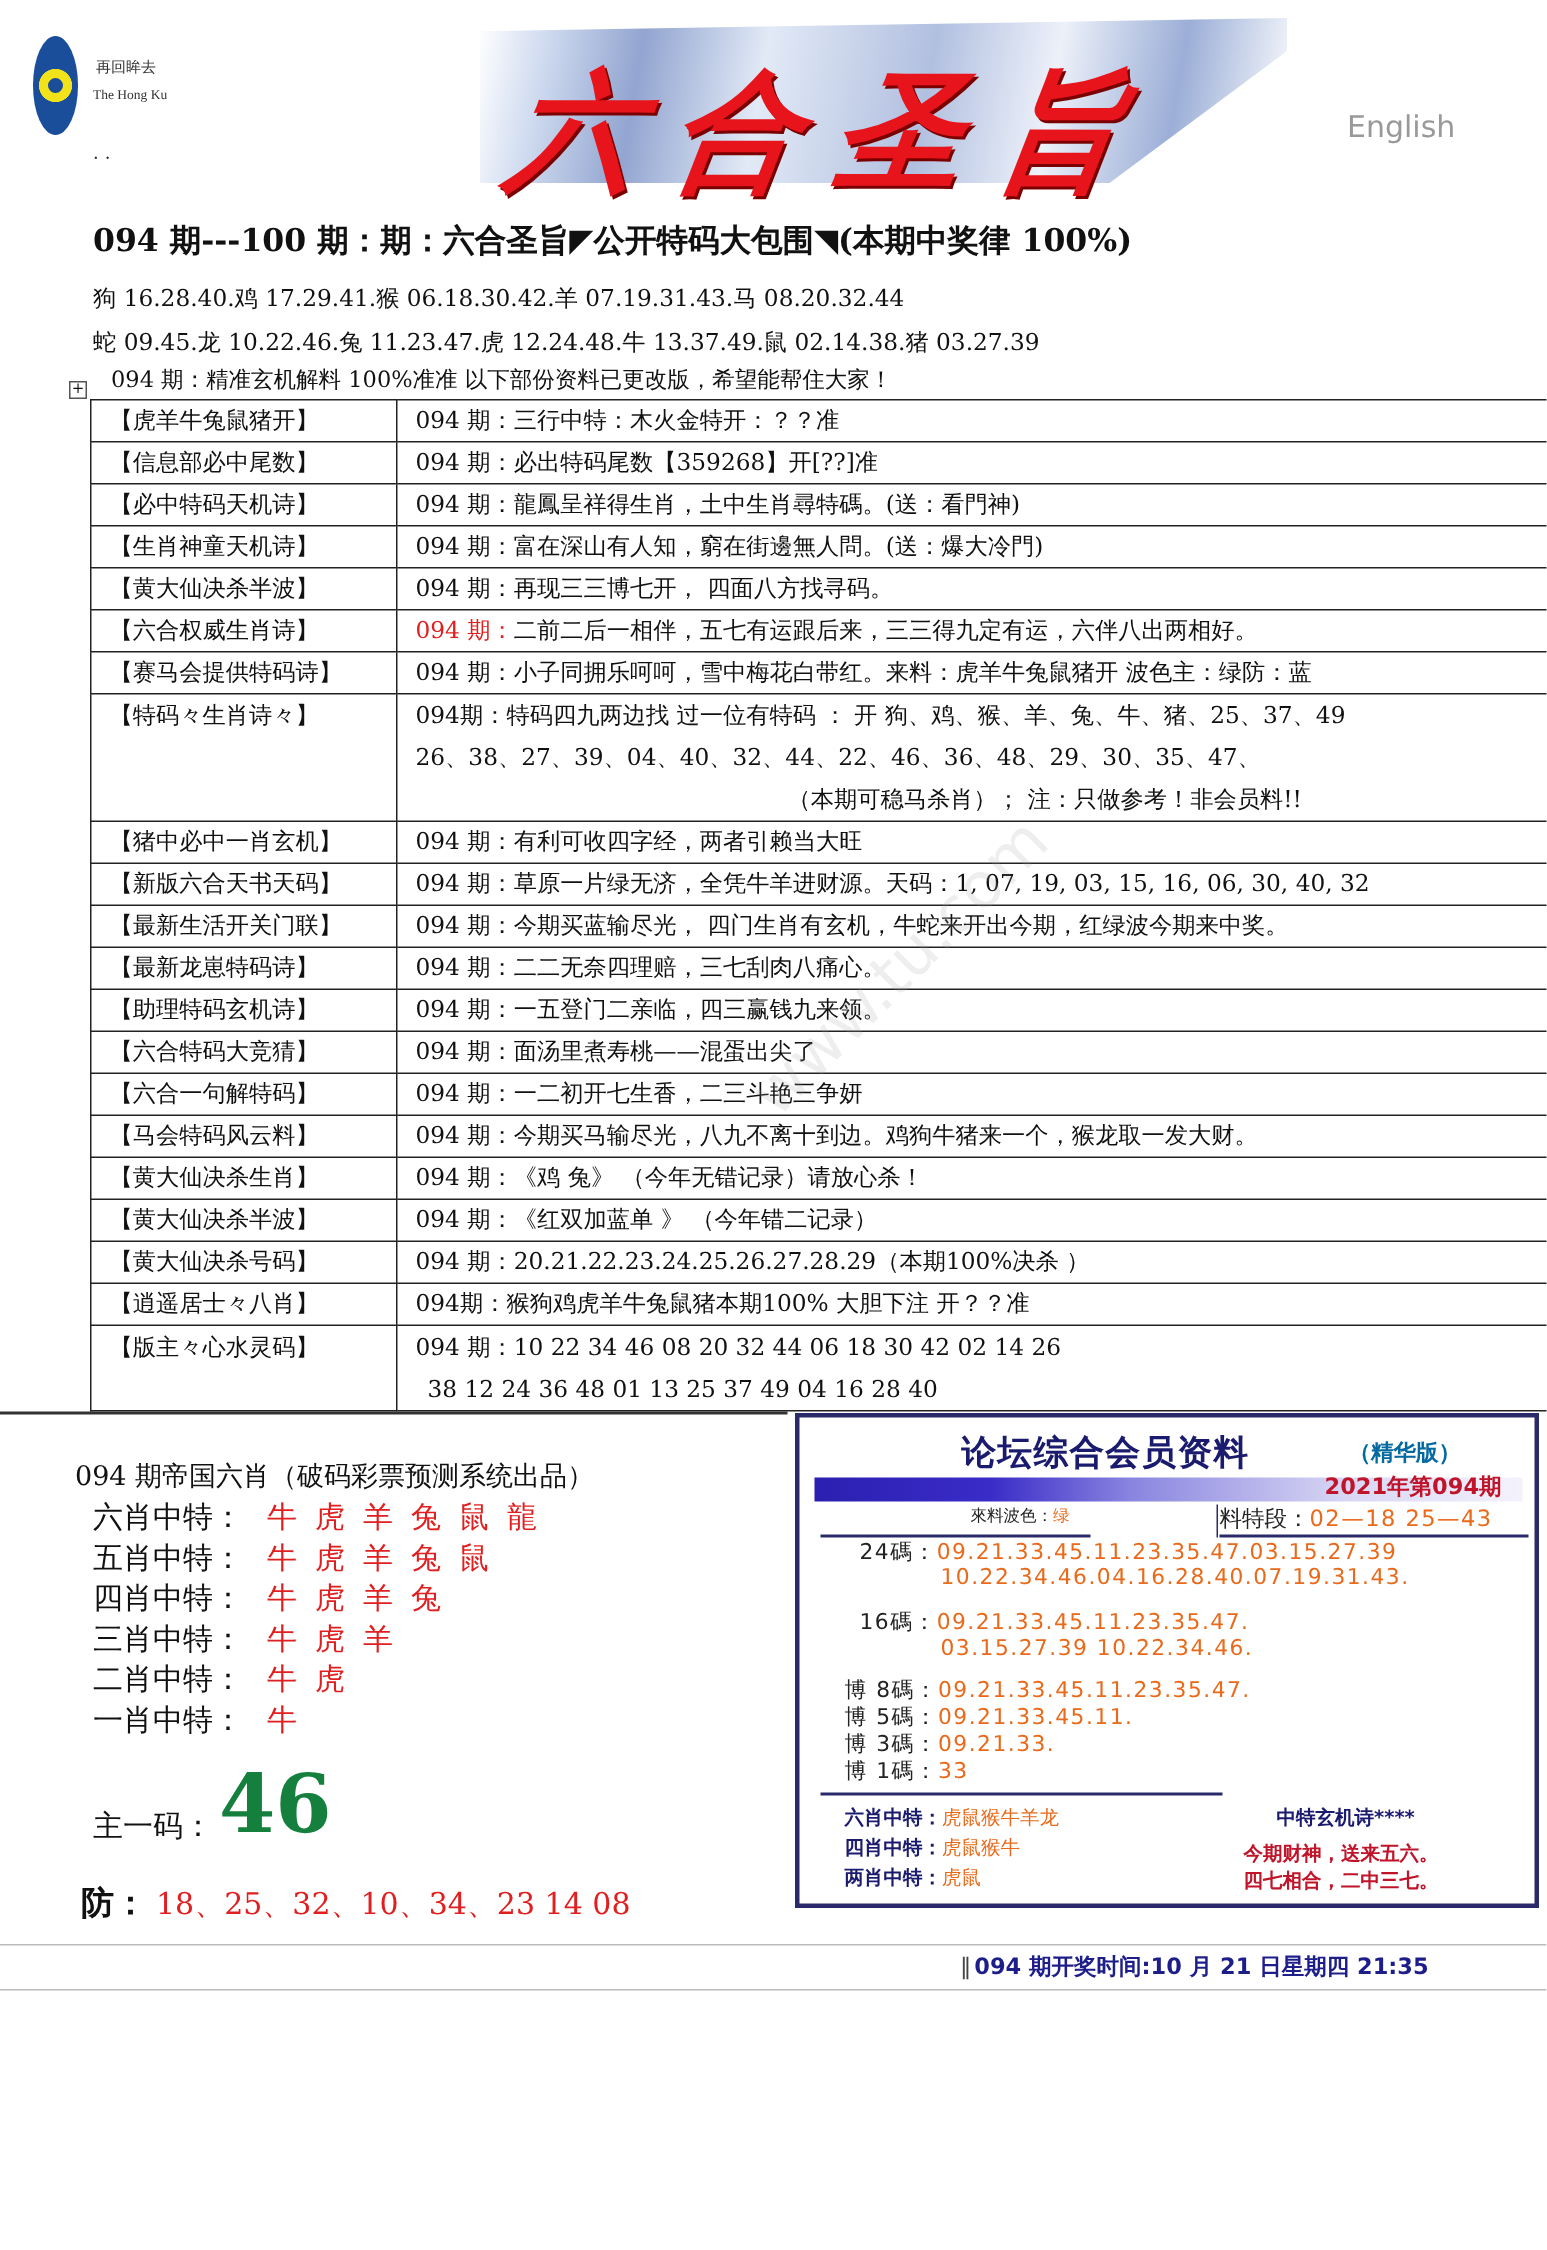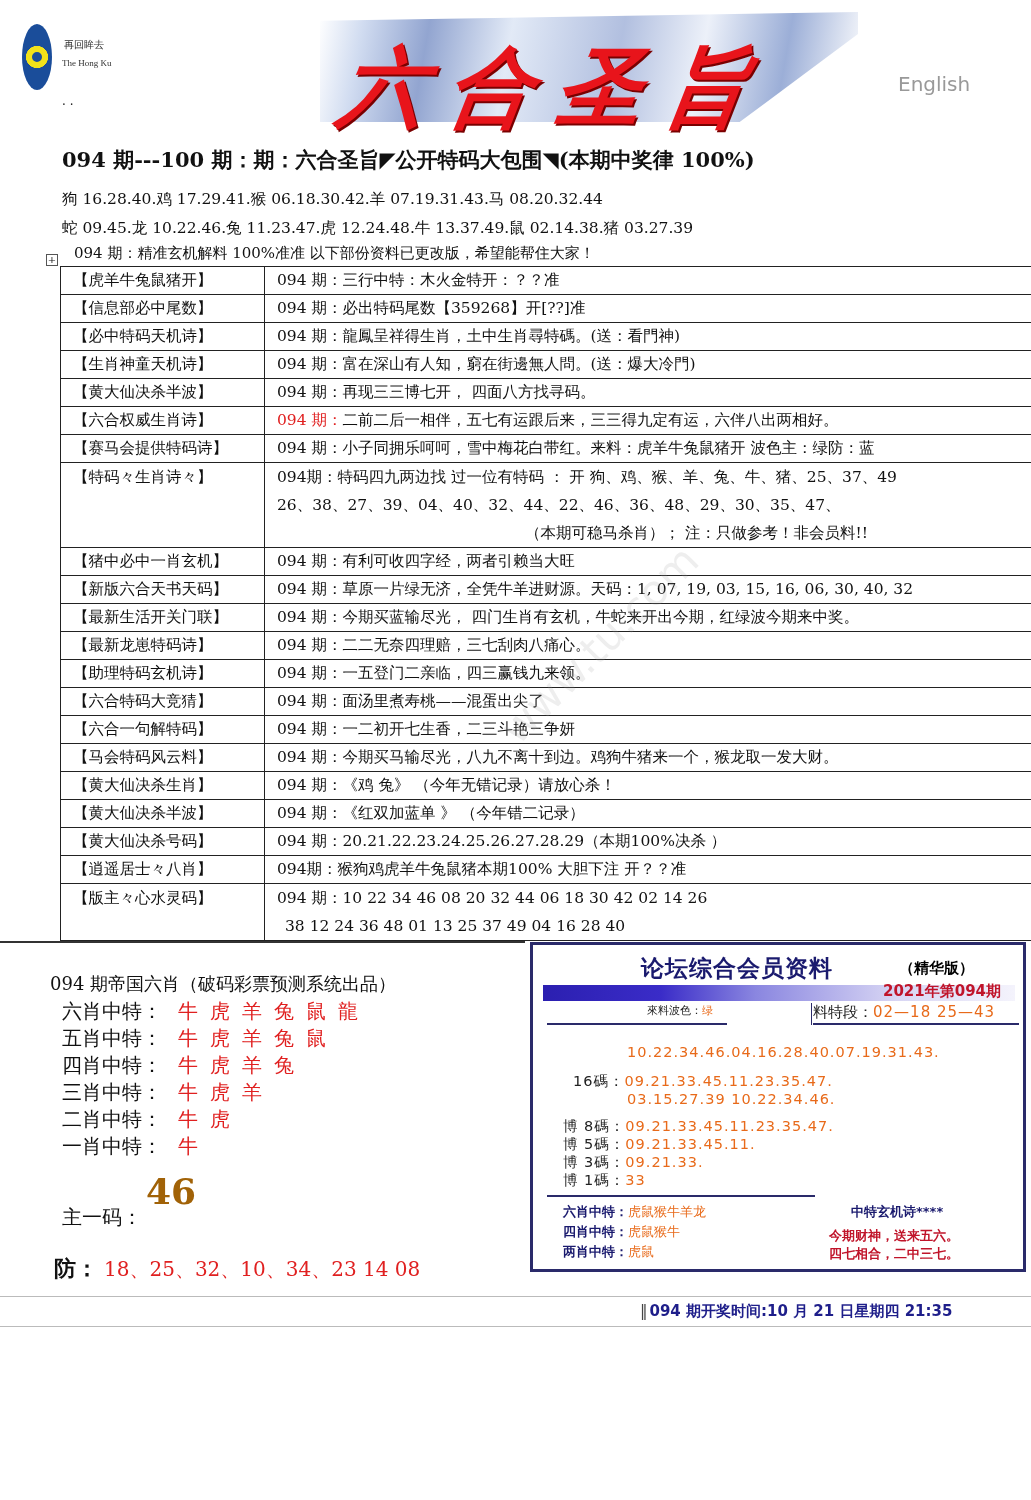--- a/index.html
+++ b/index.html
@@ -40,30 +40,30 @@
   .center-line { padding-left: 248px; }
   #tbl td.lbl.multi-lbl { padding-top: 4px; }
   #line-div { left: 0; top: 941px; width: 525px; height: 0; border-top: 2px solid #333; }
 
   
   #bl-title { left: 50px; top: 972px; font-size: 18px; white-space: nowrap; }
   .xiao-row { left: 62px; font-size: 20px; white-space: nowrap; }
   .xiao-row .xl { color: #111; }
   .xiao-row .xv { color: #e02020; letter-spacing: 12px; margin-left: 16px; }
   #main-label { left: 62px; top: 1204px; font-size: 20px; }
-  #main-code { left: 146px; top: 1170px; font-size: 36px; font-weight: bold; color: #a16207; }
+  #main-code { left: 146px; top: 1170px; font-size: 54px; font-weight: bold; color: #15803d; }
   #fang { left: 54px; top: 1254px; font-size: 22px; white-space: nowrap; }
   #fang .fl { font-weight: bold; }
   #fang .fv { color: #e02020; font-size: 20px; margin-left: 6px; }
 
   
   #member { left: 530px; top: 942px; width: 496px; height: 330px; border: 3px solid #2a2a6a; background: #fff;
             font-family: "DejaVu Sans", "Liberation Sans", sans-serif; }
   #m-title { position:absolute; left: 108px; top: 8px; font-size: 23px; font-weight: bold; color: #1a1a6e; letter-spacing: 1px; white-space: nowrap; }
-  #m-tag { position:absolute; left: 366px; top: 14px; font-size: 15px; font-weight: bold; color: #000000; white-space: nowrap; }
+  #m-tag { position:absolute; left: 366px; top: 14px; font-size: 15px; font-weight: bold; color: #0369a1; white-space: nowrap; }
   #m-bar { position:absolute; left: 10px; top: 40px; width: 472px; height: 16px;
            background: linear-gradient(90deg, #2b1fb0 0%, #3a2cc8 25%, #8a86e0 45%, #d8d6f4 75%, #f4f3fc 100%); }
   #m-year { position:absolute; left: 350px; top: 37px; font-size: 15px; font-weight: bold; color: #c0142a; white-space: nowrap; }
   #m-wave { position:absolute; left: 82px; top: 58px; font-size: 11px; color: #222; white-space: nowrap; margin-left: 32px; }
   #m-wave .v { color: #e86a1a; }
   #m-seg { position:absolute; left: 280px; top: 58px; font-size: 15px; color: #222; white-space: nowrap; }
   #m-seg .v { color: #e86a1a; letter-spacing: 1px; }
   #m-hline1 { position:absolute; left: 14px; top: 78px; width: 180px; border-top: 2px solid #2a2a6a; }
   #m-hline2 { position:absolute; left: 280px; top: 78px; width: 206px; border-top: 2px solid #2a2a6a; }
   #m-vline { position:absolute; left: 278px; top: 58px; height: 22px; border-left: 1px solid #2a2a6a; }
@@ -217,20 +217,21 @@
   <div id="m-title">论坛综合会员资料</div>
   <div id="m-tag">（精华版）</div>
   <div id="m-bar"></div>
   <div id="m-year">2021年第094期</div>
   <div id="m-wave"><span>來料波色：</span><span class="v">绿</span></div>
   <div id="m-seg"><span>料特段：</span><span class="v">02—18  25—43</span></div>
   <div id="m-hline1"></div>
   <div id="m-vline"></div>
   <div id="m-hline2"></div>
 
+  <div class="m-row" style="left:40px;top:80px"><span class="k">24碼：</span><span class="v">09.21.33.45.11.23.35.47.03.15.27.39</span></div>
   <div class="m-row" style="left:94px;top:99px"><span class="v">10.22.34.46.04.16.28.40.07.19.31.43.</span></div>
   <div class="m-row" style="left:40px;top:127px"><span class="k">16碼：</span><span class="v">09.21.33.45.11.23.35.47.</span></div>
   <div class="m-row" style="left:94px;top:146px"><span class="v">03.15.27.39  10.22.34.46.</span></div>
   <div class="m-row" style="left:30px;top:172px"><span class="k">博 8碼：</span><span class="v">09.21.33.45.11.23.35.47.</span></div>
   <div class="m-row" style="left:30px;top:190px"><span class="k">博 5碼：</span><span class="v">09.21.33.45.11.</span></div>
   <div class="m-row" style="left:30px;top:208px"><span class="k">博 3碼：</span><span class="v">09.21.33.</span></div>
   <div class="m-row" style="left:30px;top:226px"><span class="k">博 1碼：</span><span class="v">33</span></div>
   <div id="m-hline3"></div>
 
   <div class="m-x" style="top:258px"><span class="k">六肖中特：</span><span class="v">虎鼠猴牛羊龙</span></div>

